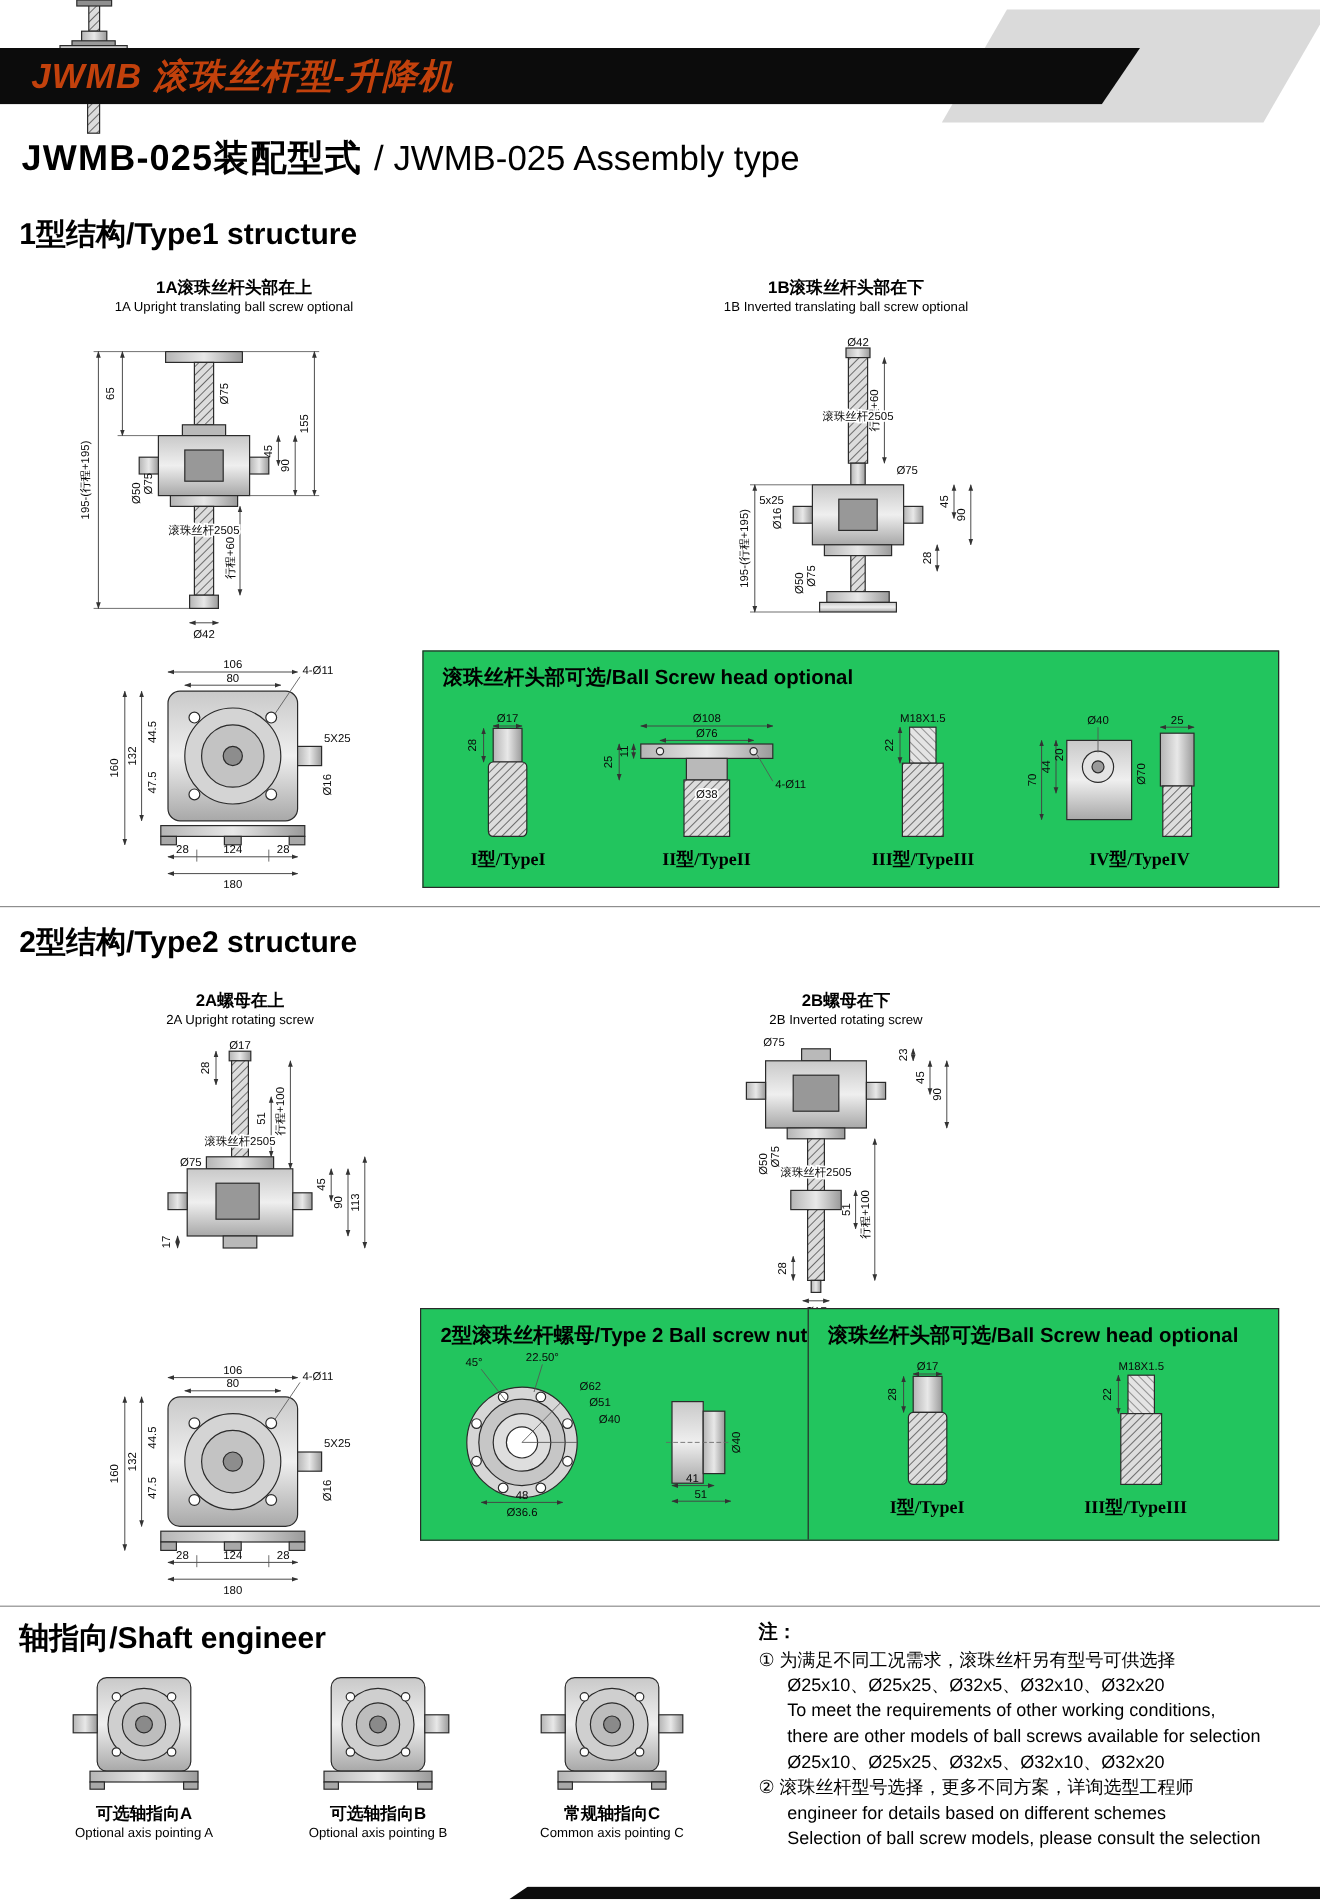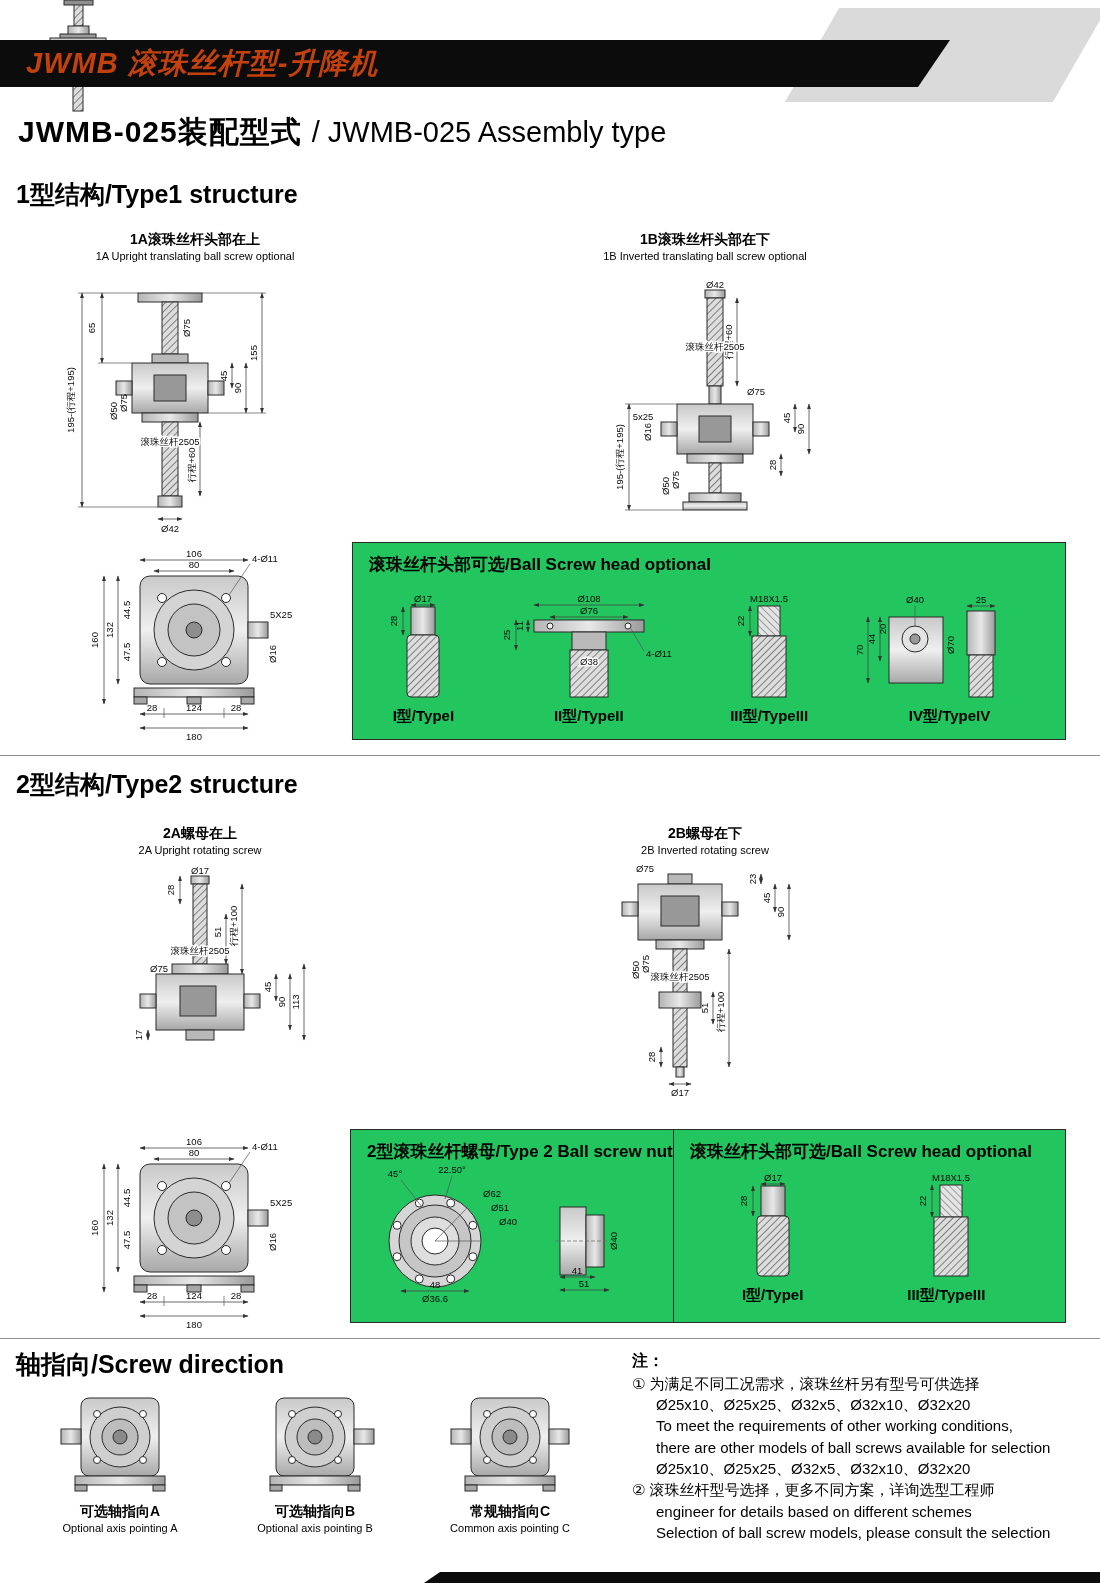--- a/index.html
+++ b/index.html
@@ -13,21 +13,21 @@
   .title-cn{font-size:30px;font-weight:800;letter-spacing:1px;}
   .title-en{font-size:29px;font-weight:400;}
   .sec-head{position:absolute;font-size:25px;font-weight:bold;}
   .cap{position:absolute;text-align:center;line-height:1.35;}
   .cap .cn{font-size:14px;font-weight:600;}
   .cap .en{font-size:11px;}
   .box{position:absolute;border:1.6px solid #2a2a2a;background:#22c55e;}
   .box-title{font-size:17px;font-weight:bold;padding:10px 0 0 16px;}
   .types-row{display:flex;justify-content:space-evenly;align-items:flex-end;}
   .type-cell{display:flex;flex-direction:column;align-items:center;}
-  .type-label{font-size:15px;font-weight:bold;margin:2px 0 8px 0;}
+  .type-label{font-size:15px;font-weight:bold;margin:2px 0 8px 0;font-family:Liberation Serif, serif;}
   .divider{position:absolute;left:0;width:1100px;border-top:1.5px solid #8e8e8e;}
   .notes{position:absolute;left:632px;top:1350px;width:460px;font-size:15px;line-height:1.42;}
   .notes .hd{font-size:16px;font-weight:bold;}
   .notes .ind{padding-left:24px;}
   .footer-bar{position:absolute;left:424px;top:1572px;width:676px;height:11px;background:#0c0c0c;clip-path:polygon(16px 0,100% 0,100% 100%,0 100%);}
   svg text{font-family:"Liberation Sans","DejaVu Sans",sans-serif;font-size:9.5px;fill:#0a0a0a;}
   svg text.bg{stroke:#fff;stroke-width:3px;paint-order:stroke;}
   .edge{stroke:#2b2b2b;stroke-width:1;}
   .dim{stroke:#444;stroke-width:0.8;marker-start:url(#ar);marker-end:url(#ar);}
   .thin{stroke:#555;stroke-width:0.7;}
@@ -386,21 +386,21 @@
     <text x="42" y="104" text-anchor="middle" transform="rotate(-90 42 104)">47.5</text>
     <text x="182" y="70" text-anchor="start">5X25</text>
     <text x="188" y="106" text-anchor="middle" transform="rotate(-90 188 106)">Ø16</text>
     <text x="64" y="163" text-anchor="middle">28</text>
     <text x="106" y="163" text-anchor="middle">124</text>
     <text x="148" y="163" text-anchor="middle">28</text>
     <text x="106" y="192" text-anchor="middle">180</text>
   </svg>
 
   
-  <div class="box" style="left:350px;top:1129px;width:714px;height:192px;display:flex;">
+  <div class="box" style="left:350px;top:1090px;width:714px;height:192px;display:flex;">
     <div style="width:322px;border-right:1.6px solid #2a2a2a;">
       <div class="box-title">2型滚珠丝杆螺母/Type 2 Ball screw nut</div>
       <svg width="310" height="140" viewBox="0 0 310 140" style="margin-left:4px;">
         <circle cx="80" cy="78" r="46" fill="#d6d6d6" class="edge"></circle>
         <circle cx="80" cy="78" r="36" fill="#c6c6c6" class="edge"></circle>
         <circle cx="80" cy="78" r="24" fill="#dedede" class="edge"></circle>
         <circle cx="80" cy="78" r="13" fill="#fff" class="edge"></circle>
         <circle cx="117.9" cy="93.7" r="4" fill="#fff" class="edge"></circle>
         <circle cx="95.7" cy="115.9" r="4" fill="#fff" class="edge"></circle>
         <circle cx="64.3" cy="115.9" r="4" fill="#fff" class="edge"></circle>
@@ -455,21 +455,21 @@
           </svg>
           <div class="type-label">III型/TypeIII</div>
         </div>
       </div>
     </div>
   </div>
 
   <div class="divider" style="top:1338px;"></div>
 
   
-  <div class="sec-head" style="left:16px;top:1348px;">轴指向/Screw direction</div>
+  <div class="sec-head" style="left:16px;top:1348px;">轴指向/Shaft engineer</div>
 
   
   <svg class="abs" style="left:35px;top:1392px;" width="170" height="105" viewBox="0 0 170 105">
     <rect x="46" y="6" width="78" height="78" rx="8" fill="url(#metv)" class="edge"></rect>
     <circle cx="85" cy="45" r="30" fill="#cfcfcf" class="edge"></circle>
     <circle cx="85" cy="45" r="18" fill="#bdbdbd" class="edge"></circle>
     <circle cx="85" cy="45" r="7" fill="#8a8a8a" class="edge"></circle>
     <circle cx="62" cy="22" r="3.5" fill="#fff" class="edge"></circle>
     <circle cx="108" cy="22" r="3.5" fill="#fff" class="edge"></circle>
     <circle cx="62" cy="68" r="3.5" fill="#fff" class="edge"></circle>

